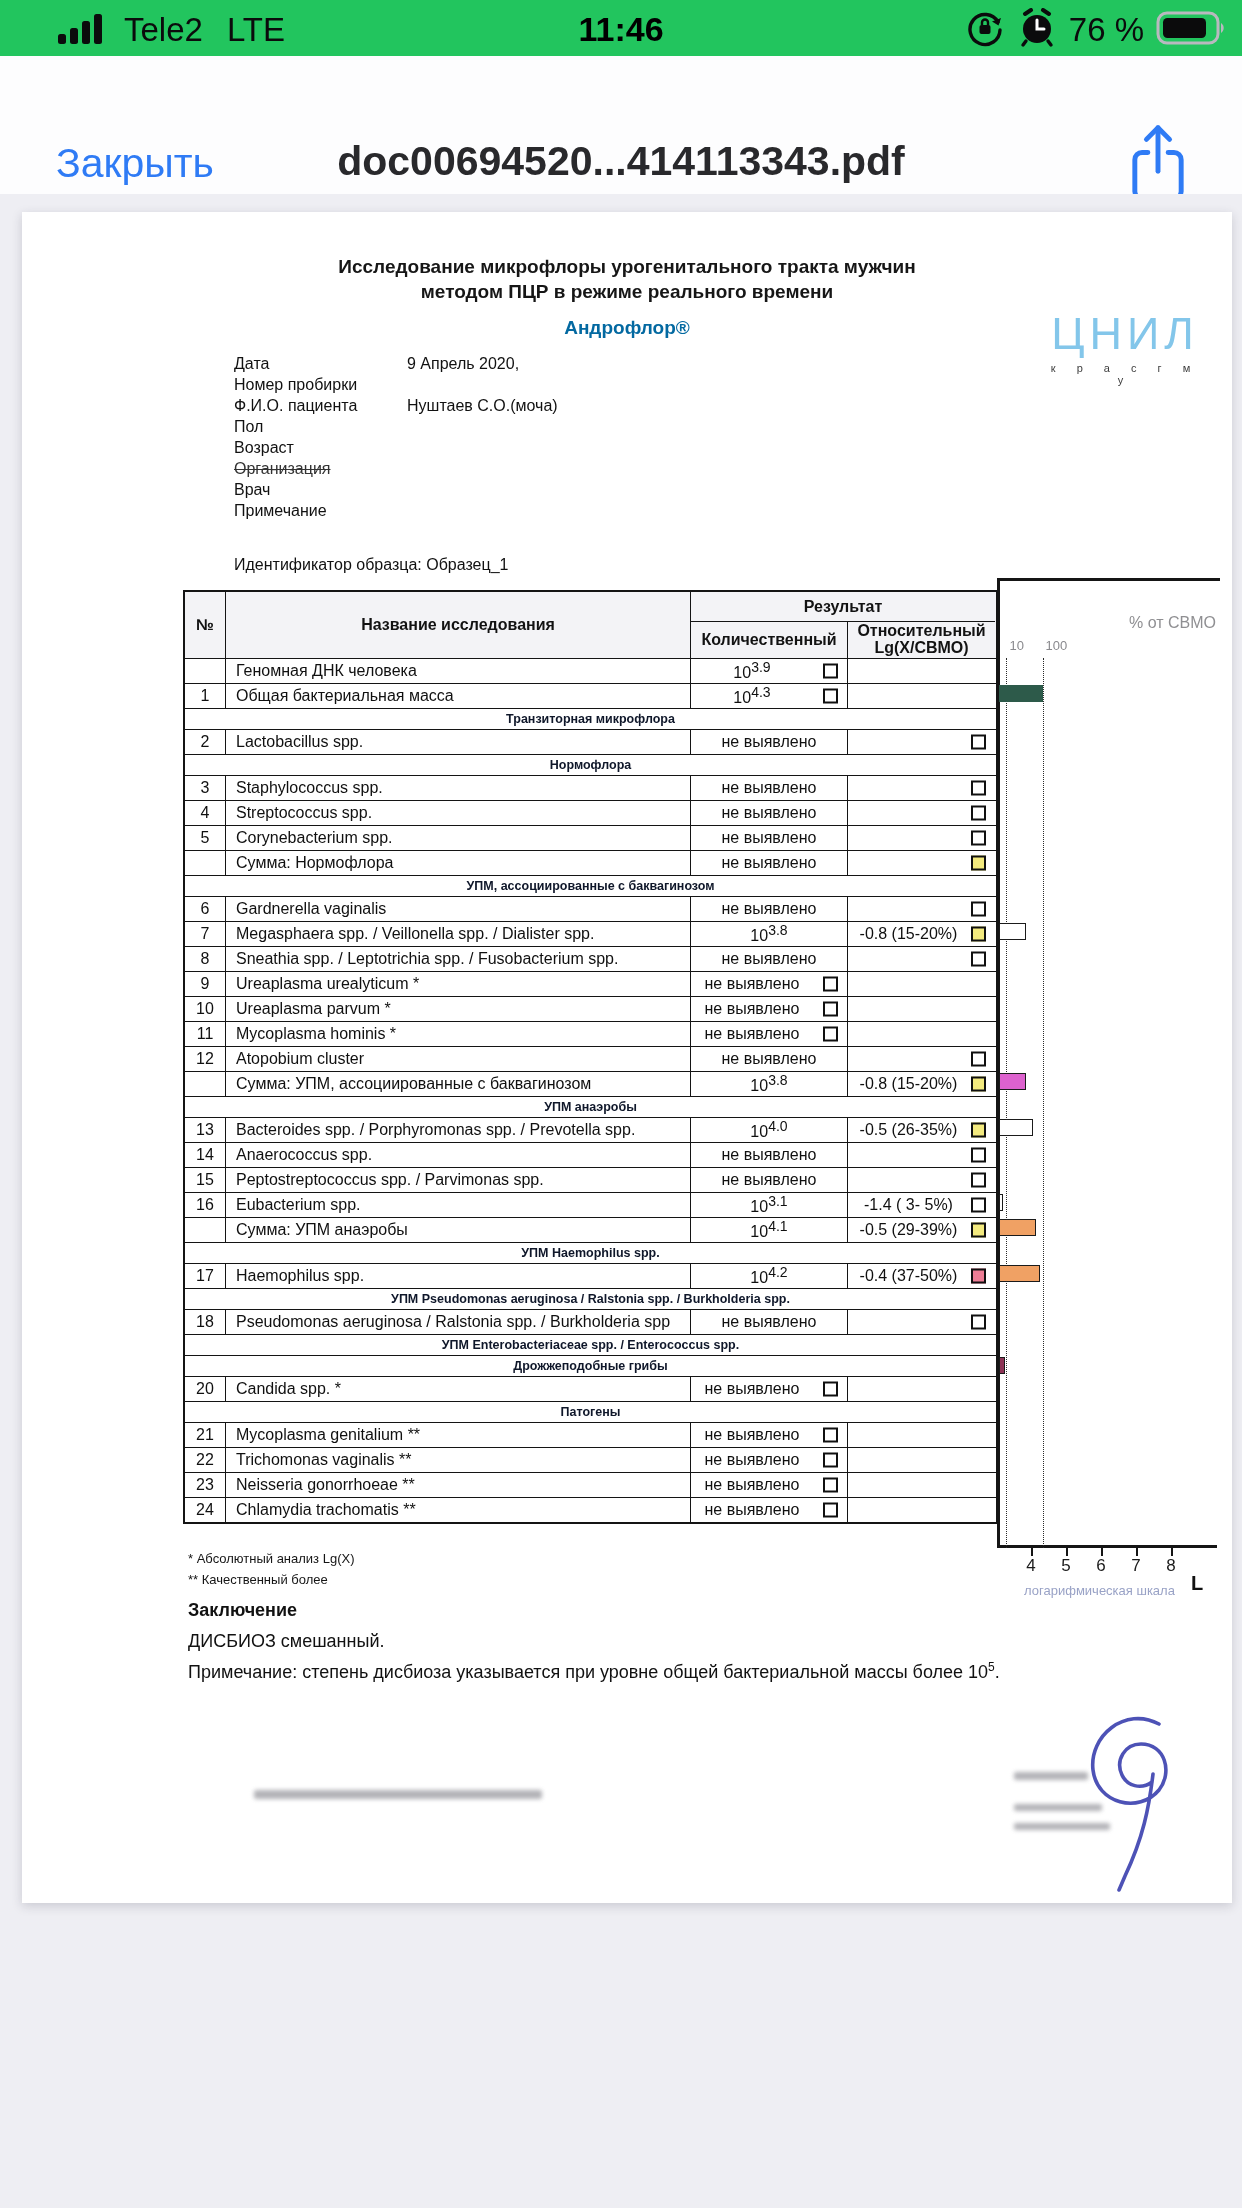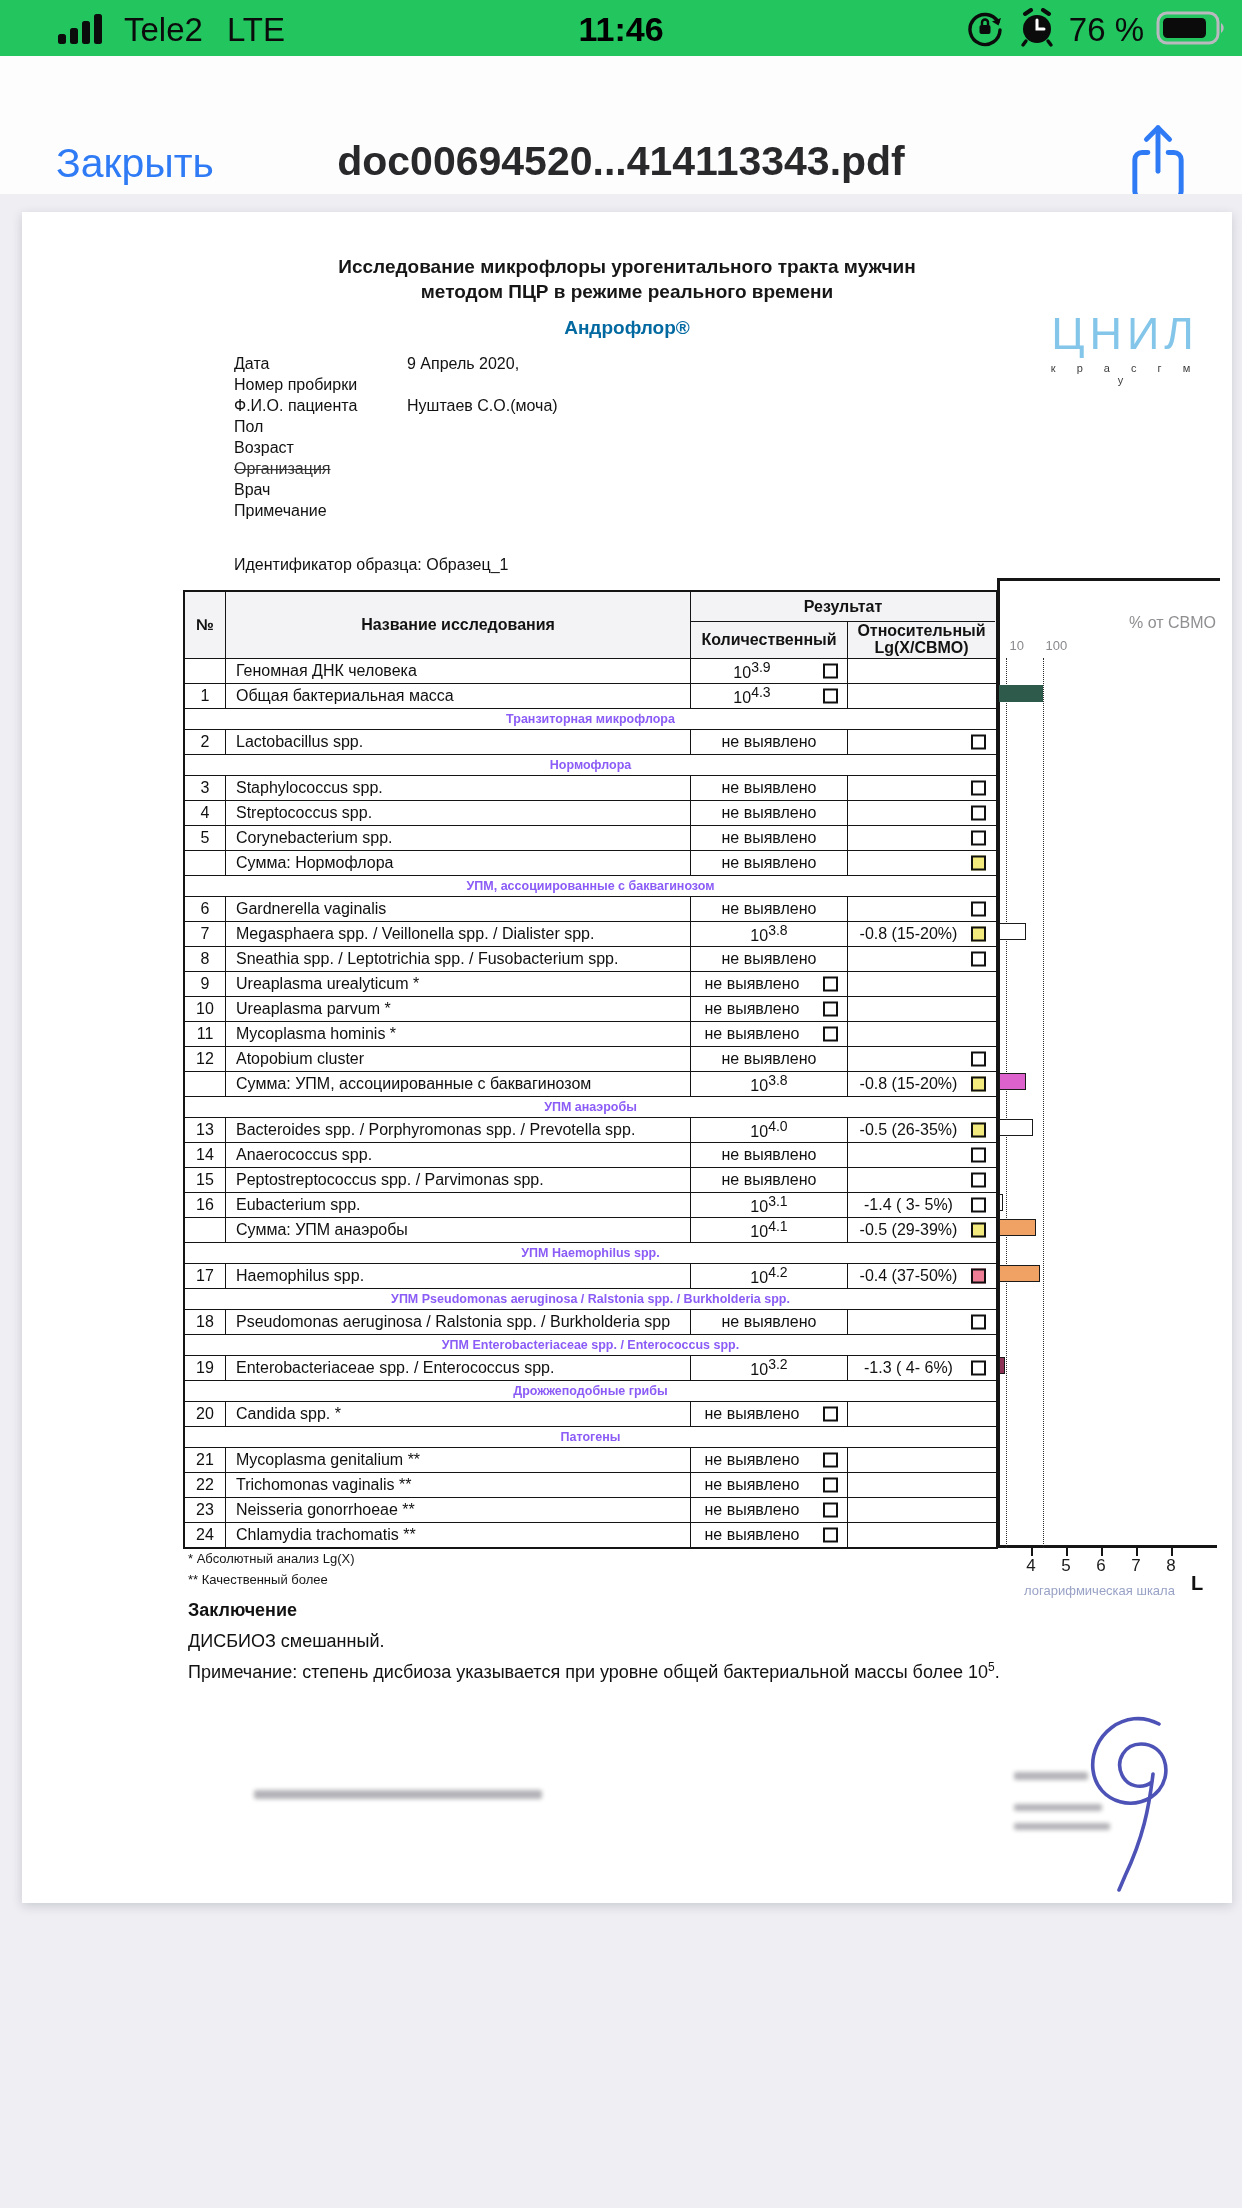--- a/index.html
+++ b/index.html
@@ -38,21 +38,21 @@
   .rtable{position:absolute;left:161px;top:378px;width:815px;border:2.5px solid #141414;background:#fff;}
   .t-head{display:grid;grid-template-columns:41px 465px 157px 147px;grid-template-rows:30px 36px;background:#f3f3f6;}
   .t-head div{display:flex;align-items:center;justify-content:center;font-weight:700;font-size:16px;text-align:center;color:#121212;}
   .h-num{grid-row:1/3;grid-column:1;border-right:1.6px solid #141414;}
   .h-name{grid-row:1/3;grid-column:2;border-right:1.6px solid #141414;}
   .h-res{grid-row:1;grid-column:3/5;border-bottom:1.6px solid #141414;font-size:17px;}
   .h-qty{grid-row:2;grid-column:3;border-right:1.6px solid #141414;}
   .h-rel{grid-row:2;grid-column:4;line-height:1.05;}
   .t-row{display:grid;grid-template-columns:41px 465px 157px 147px;height:25px;border-top:1.8px solid #141414;}
   .t-sec{height:21px;border-top:1.8px solid #141414;display:flex;align-items:center;justify-content:center;
-         font-size:12.5px;font-weight:600;color:#8b5cf6;}
+         font-size:12.5px;font-weight:600;color:#0f172a;}
   .c{position:relative;display:flex;align-items:center;font-size:16px;color:#101010;overflow:hidden;white-space:nowrap;}
   .c-num{justify-content:center;border-right:1.6px solid #141414;}
   .c-name{padding-left:10px;border-right:1.6px solid #141414;}
   .c-qty{justify-content:center;border-right:1.6px solid #141414;}
   .c-rel{justify-content:center;}
   .c-qty.has-cb{padding-right:34px;}
   .c-rel.has-cb{padding-right:26px;}
   .qv sup{font-size:14px;}
   .cb{position:absolute;right:9px;top:50%;transform:translateY(-50%);width:15px;height:15px;border:2.2px solid #101010;background:#fff;}
   
@@ -453,31 +453,20 @@
                 <span>не выявлено</span>
               </div>
               <div class="c c-rel has-cb">
                 <span></span>
                 <span class="cb" style="background:#ffffff"></span>
               </div>
             </div>
             <div class="t-sec">
               <span>УПМ Enterobacteriaceae spp. / Enterococcus spp.</span>
             </div>
-            <div class="t-row">
-              <div class="c c-num">19</div>
-              <div class="c c-name">Enterobacteriaceae spp. / Enterococcus spp.</div>
-              <div class="c c-qty">
-                <span class="qv">10<sup>3.2</sup></span>
-              </div>
-              <div class="c c-rel has-cb">
-                <span>-1.3 ( 4- 6%)</span>
-                <span class="cb" style="background:#ffffff"></span>
-              </div>
-            </div>
             <div class="t-sec">
               <span>Дрожжеподобные грибы</span>
             </div>
             <div class="t-row">
               <div class="c c-num">20</div>
               <div class="c c-name">Candida spp. *</div>
               <div class="c c-qty has-cb">
                 <span>не выявлено</span>
                 <span class="cb"></span>
               </div>

